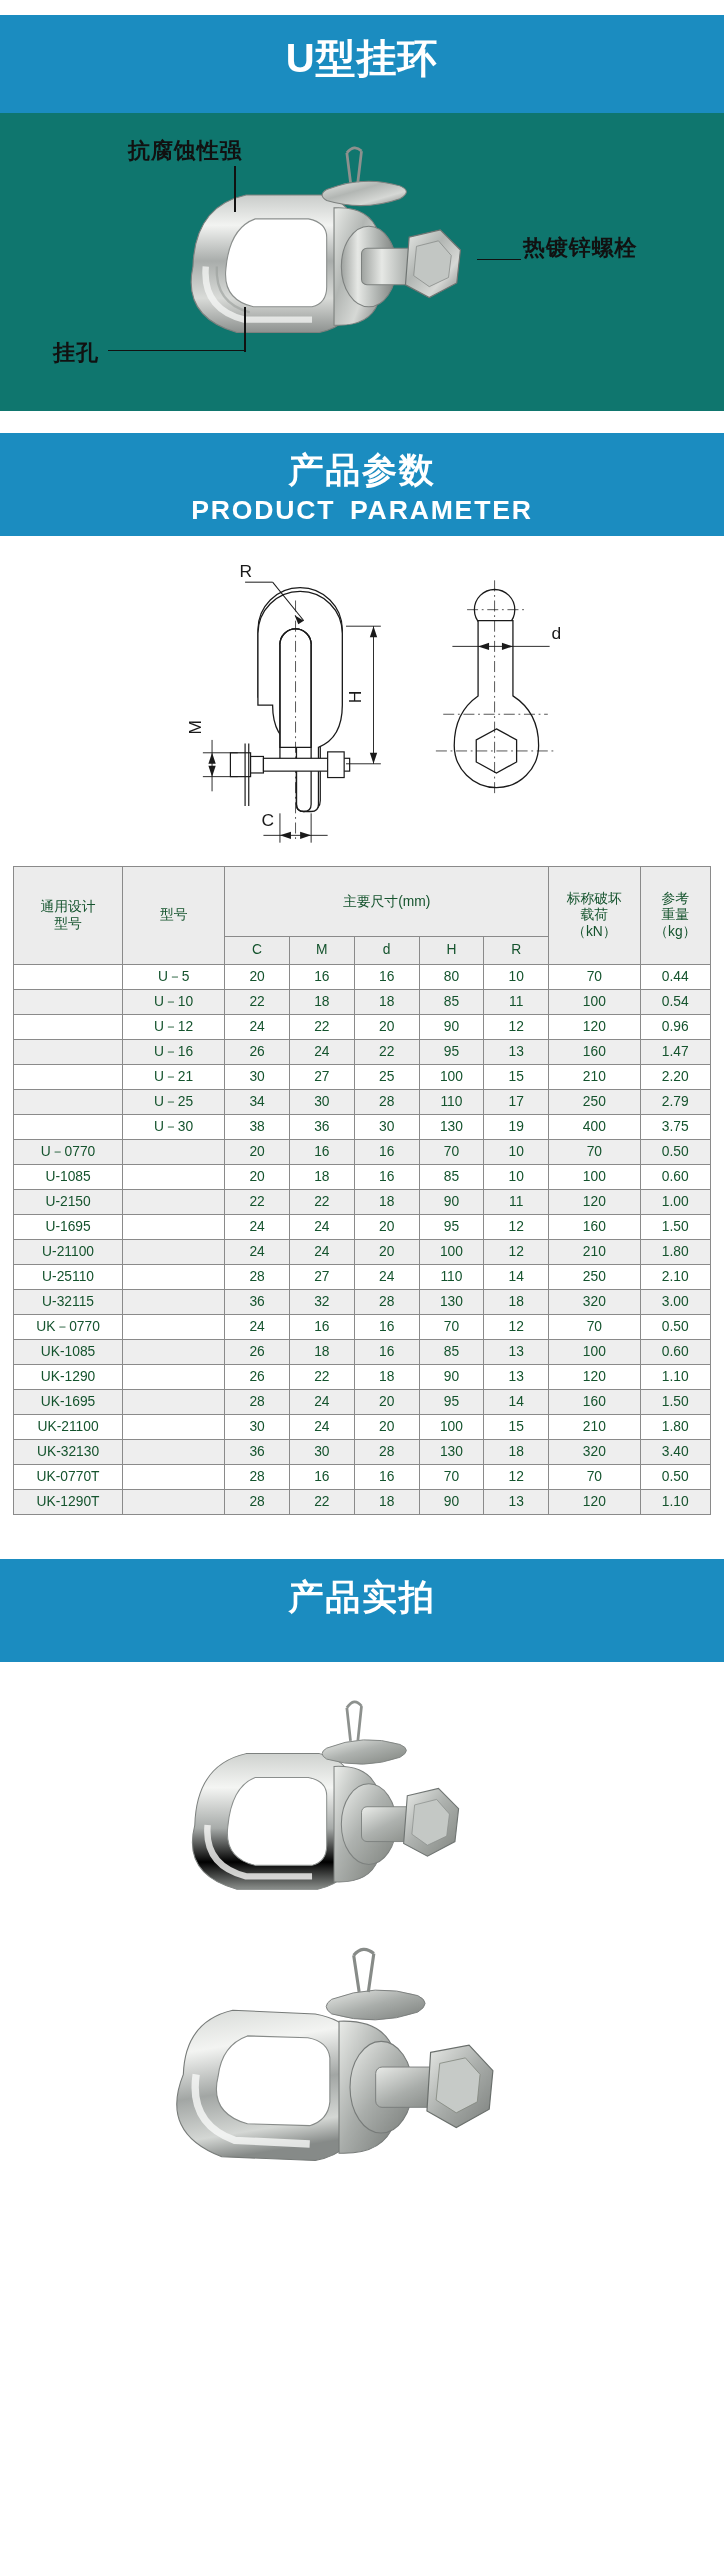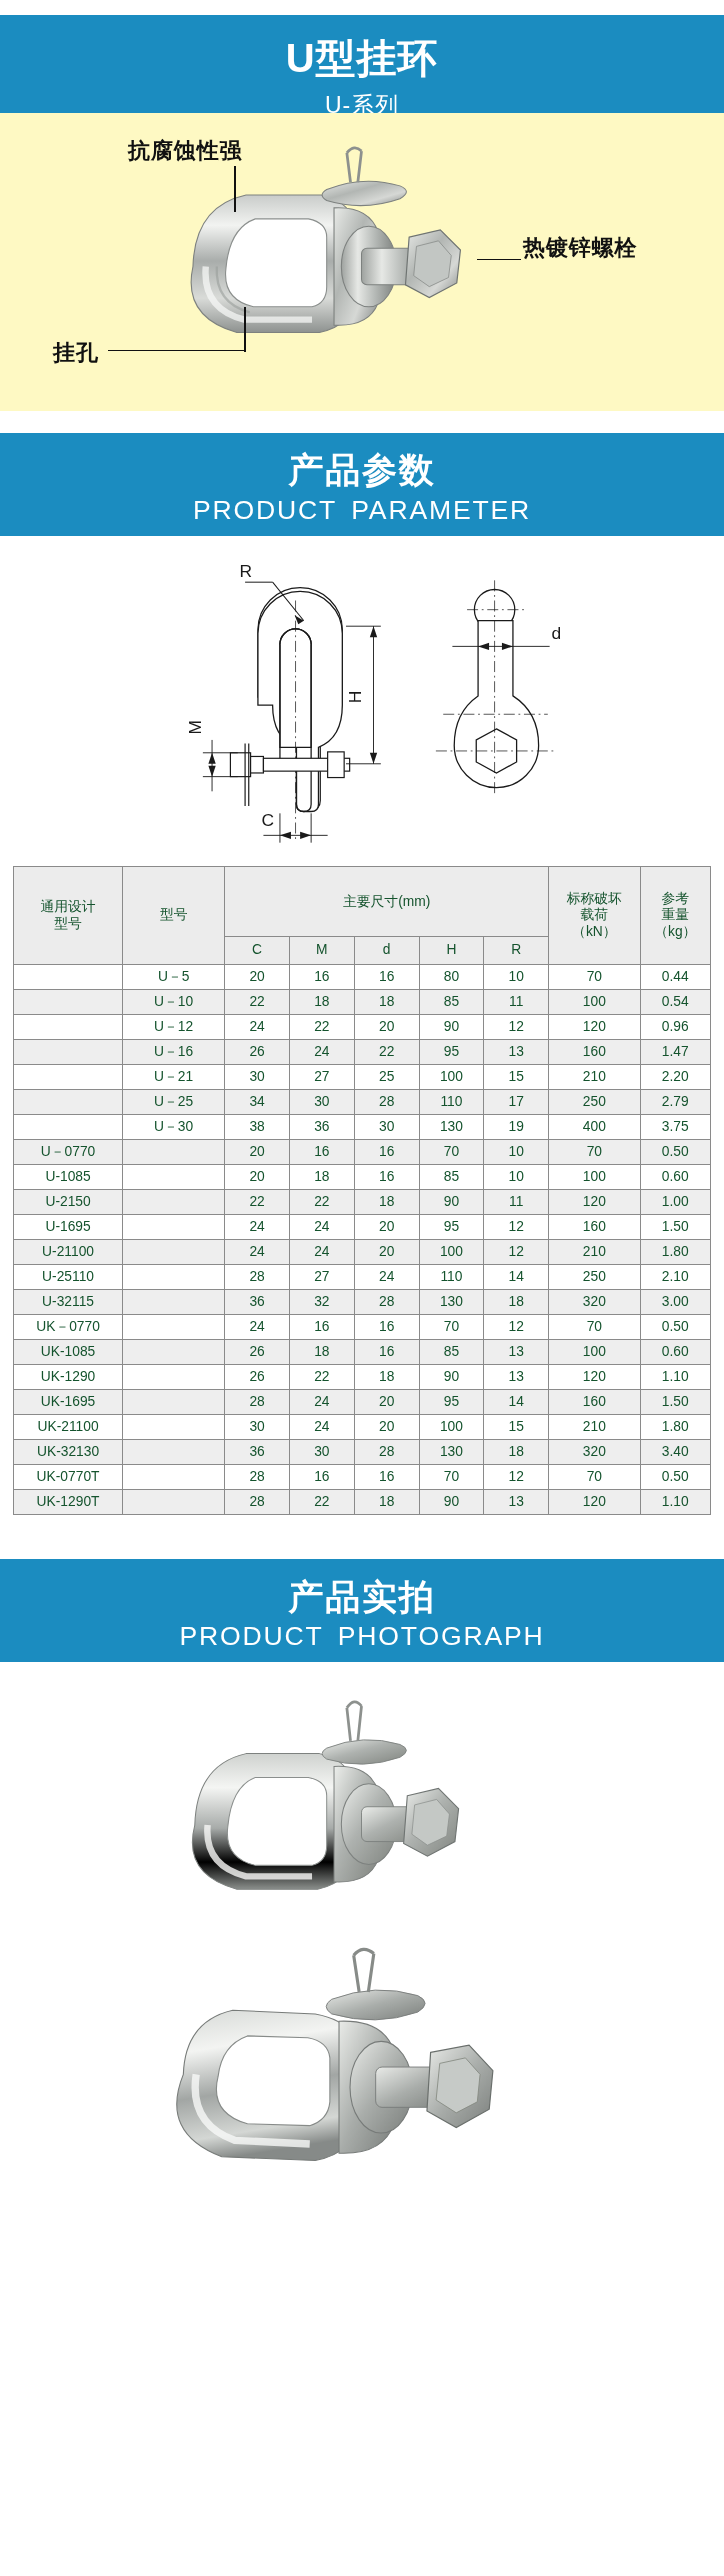--- a/index.html
+++ b/index.html
@@ -41,36 +41,36 @@
     padding-top: 14.7px;
   }
   .section-banner .cn {
     font-size: 35px;
     font-weight: bold;
     letter-spacing: 1.8px;
     line-height: 1.3;
   }
   .section-banner .en {
     font-size: 26.6px;
-    font-weight: normal;
+    font-weight: bold;
     letter-spacing: 1.8px;
     line-height: 1.35;
     word-spacing: 5.5px;
   }
 
   .spacer-16 { height: 14.7px; }
   .spacer-24 { height: 22px; }
   .spacer-30 { height: 27.5px; }
 
   
   .hero {
     position: relative;
     height: 298px;
     width: 724px;
-    background: #fef9c3;
+    background: #0f766e;
     overflow: hidden;
   }
   .hero-callout {
     position: absolute;
     font-size: 22px;
     font-weight: bold;
     color: #111;
     letter-spacing: 0.9px;
     white-space: nowrap;
   }
@@ -139,21 +139,20 @@
   .photo-svg { position: absolute; }
 </style>
 </head>
 <body>
 
 <div class="page">
 
   <div class="spacer-16"></div>
   <div class="banner banner-top">
     <div class="cn">U型挂环</div>
-    <div class="en">U-系列</div>
   </div>
 
   <div class="hero">
 
     <svg class="hero-svg" width="458" height="275" viewBox="0 0 500 300">
       <defs>
         <linearGradient id="met1" x1="0" y1="0" x2="0" y2="1">
           <stop offset="0%" stop-color="#c9ccca"></stop>
           <stop offset="22%" stop-color="#f2f3f1"></stop>
           <stop offset="48%" stop-color="#a9adab"></stop>
@@ -570,21 +569,20 @@
             <td class="col-load">120</td>
             <td class="col-weight">1.10</td>
           </tr>
         </tbody>
     </table>
   </div>
 
   <div class="spacer-30"></div>
   <div class="banner section-banner">
     <div class="cn">产品实拍</div>
-    <div class="en">PRODUCT  PHOTOGRAPH</div>
   </div>
 
   <div class="photo-block photo-1">
     <svg class="photo-svg" style="left:138px; top:9.2px;" width="458" height="266" viewBox="0 0 500 290">
       <defs>
         <linearGradient id="p1a" x1="0" y1="0" x2="0" y2="1">
           <stop offset="0%" stop-color="#cfd2cf"></stop>
           <stop offset="25%" stop-color="#f4f5f3"></stop>
           <stop offset="55%" stop-color="#a7aba9"></stop>
           <stop offset="80%" stop-color="#dcded b"></stop>

